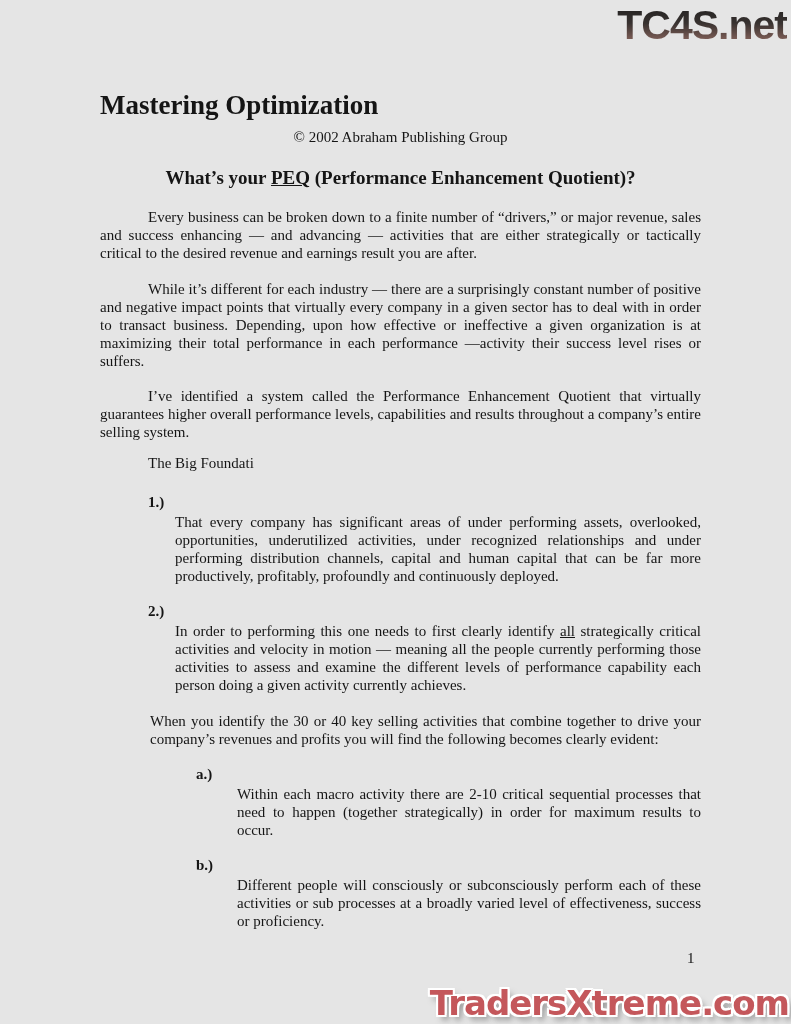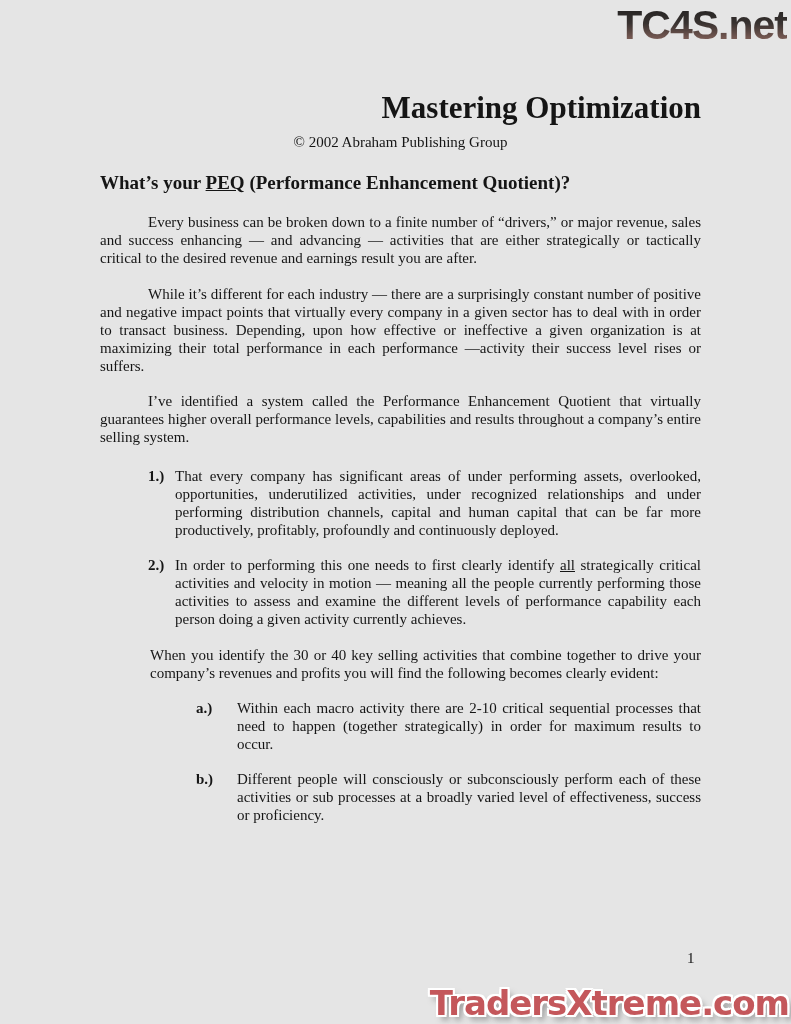--- a/index.html
+++ b/index.html
@@ -21,32 +21,32 @@
     position: absolute; top: 2px; right: 4px;
     font-family: "Liberation Sans", sans-serif;
     font-weight: bold; font-size: 41px; letter-spacing: -1px;
     background: linear-gradient(180deg, #1d1d1d 0%, #383230 45%, #7c5d56 80%, #9a786f 100%);
     -webkit-background-clip: text; background-clip: text;
     color: transparent;
   }
 
   .content { position: absolute; left: 100px; top: 0; width: 601px; }
 
-  .title { text-align: right; font-weight: bold; font-size: 31px; margin: 90px 0 0 0; }
+  .title { text-align: left; font-weight: bold; font-size: 27px; margin: 90px 0 0 0; }
   .copyright { text-align: center; font-size: 15px; margin-top: 8px; }
-  .peq { text-align: left; font-weight: bold; font-size: 19px; margin: 21px 0 0 0; }
+  .peq { text-align: center; font-weight: bold; font-size: 19px; margin: 21px 0 0 0; }
   .u { text-decoration: underline; }
 
   .sec {
     font-weight: bold; font-size: 15.5px; text-decoration: underline;
     margin: 27px 0 0 0;
   }
 
   p, .itext {
-    font-size: 15px; line-height: 18px; text-align: justify;
+    font-size: 15px; line-height: 18px; text-align: justify; margin-top: 20px;
   }
   p { margin: 18px 0 0 0; text-indent: 48px; }
   p.p1 { margin-top: 19px; }
   p.p3 { margin-top: 17px; }
   p.foundation { margin-top: 13px; }
   p.when { margin: 18px 0 0 50px; text-indent: 0; }
 
   .num-item { display: flex; margin: 21px 0 0 48px; }
   .num-item.second { margin-top: 17px; }
   .marker { width: 27px; flex-shrink: 0; font-weight: bold; font-size: 15px; line-height: 18px; }
@@ -97,20 +97,21 @@
 
     <h2 class="peq"><span>What’s your </span><span class="u">PEQ</span><span> (Performance Enhancement Quotient)?</span></h2>
 
 
     <p class="p1">Every business can be broken down to a finite number of “drivers,” or major revenue, sales and success enhancing — and advancing — activities that are either strategically or tactically critical to the desired revenue and earnings result you are after.</p>
 
     <p>While it’s different for each industry — there are a surprisingly constant number of positive and negative impact points that virtually every company in a given sector has to deal with in order to transact business.  Depending, upon how effective or ineffective a given organization is at maximizing their total performance in each performance —activity their success level rises or suffers.</p>
 
     <p class="p3">I’ve identified a system called the Performance Enhancement Quotient that virtually guarantees higher overall performance levels, capabilities and results throughout a company’s entire selling system.</p>
 
+    <p class="foundation">The Big Foundati</p>
 
     <div class="num-item">
       <span class="marker">1.)</span>
       <span class="itext">That every company has significant areas of under performing assets, overlooked, opportunities, underutilized activities, under recognized relationships and under performing distribution channels, capital and human capital that can be far more productively, profitably, profoundly and continuously deployed.</span>
     </div>
 
     <div class="num-item second">
       <span class="marker">2.)</span>
       <span class="itext"><span>In order to performing this one needs to first clearly identify </span><span class="u">all</span><span> strategically critical activities and velocity in motion — meaning all the people currently performing those activities to assess and examine the different levels of performance capability each person doing a given activity currently achieves.</span></span>
     </div>

